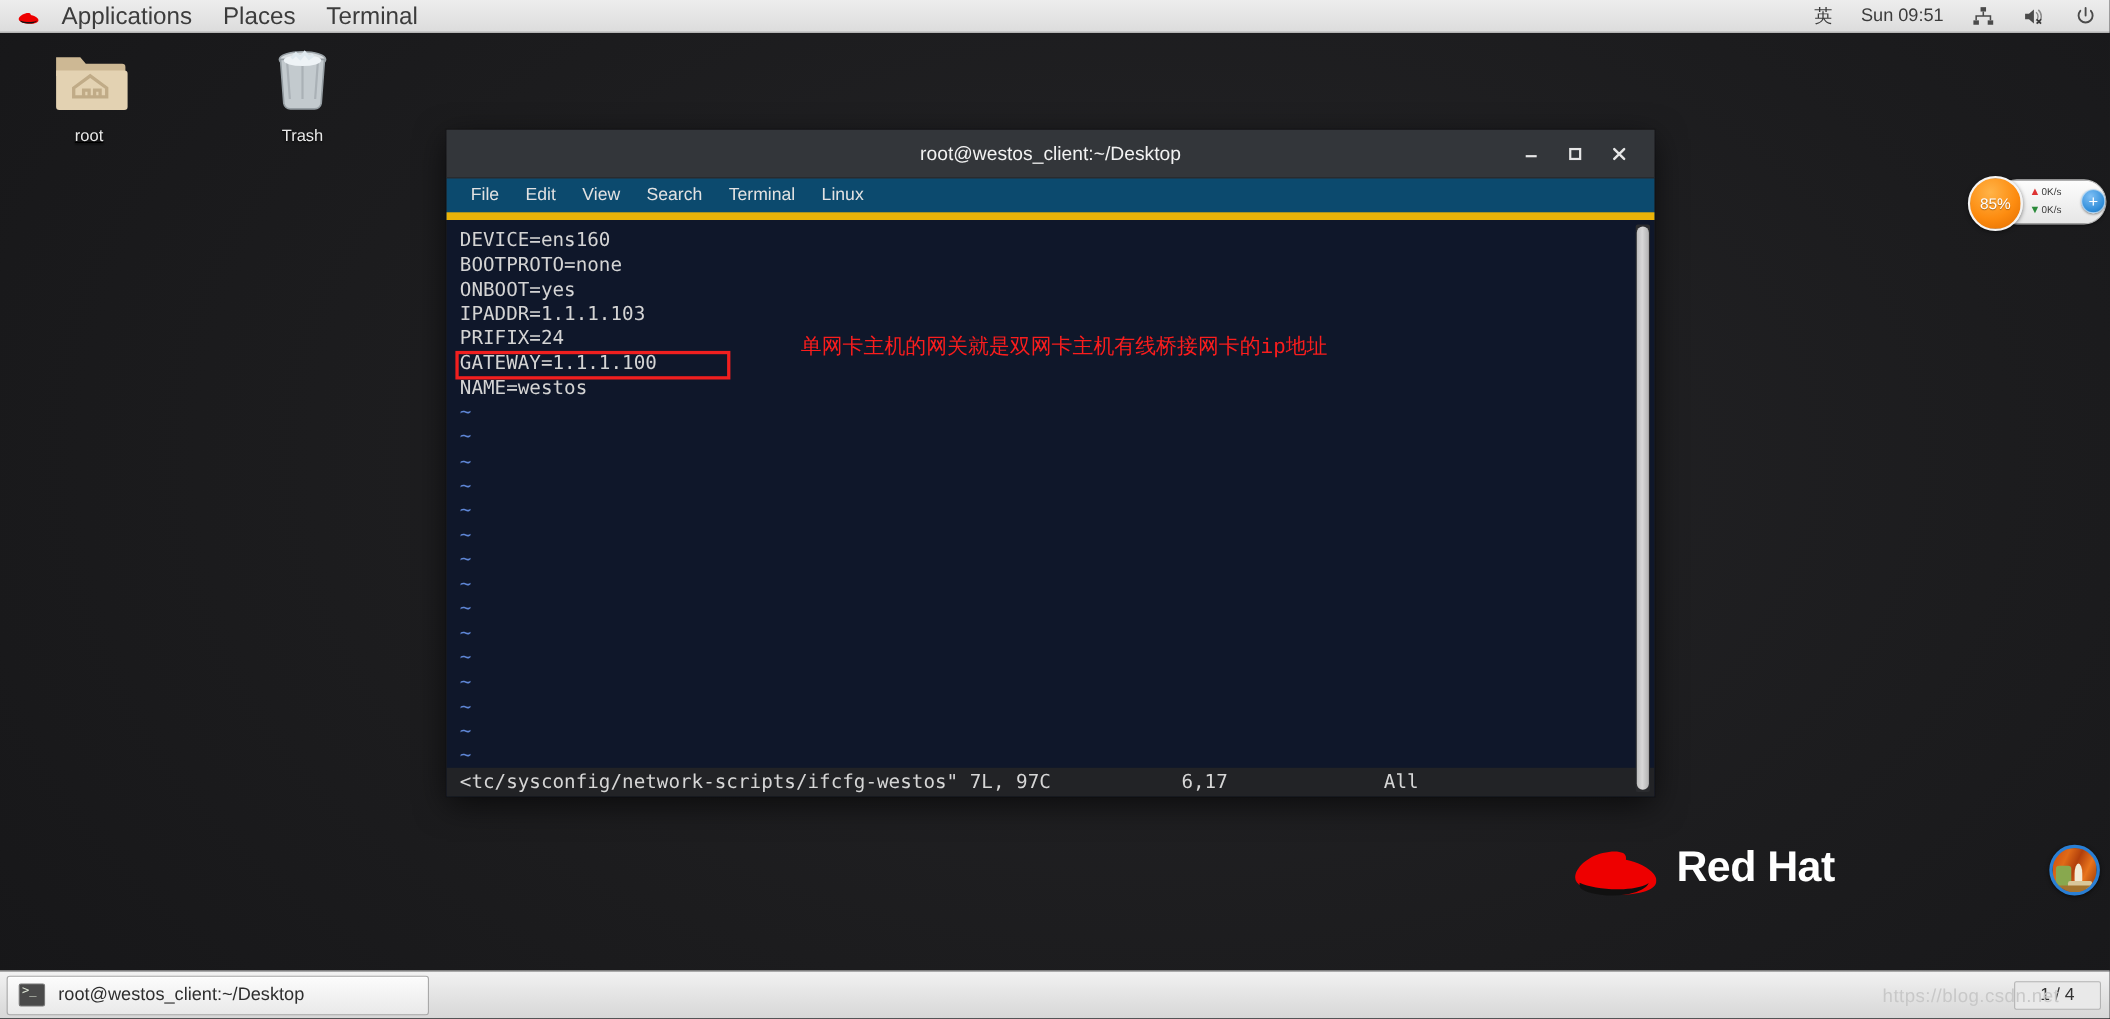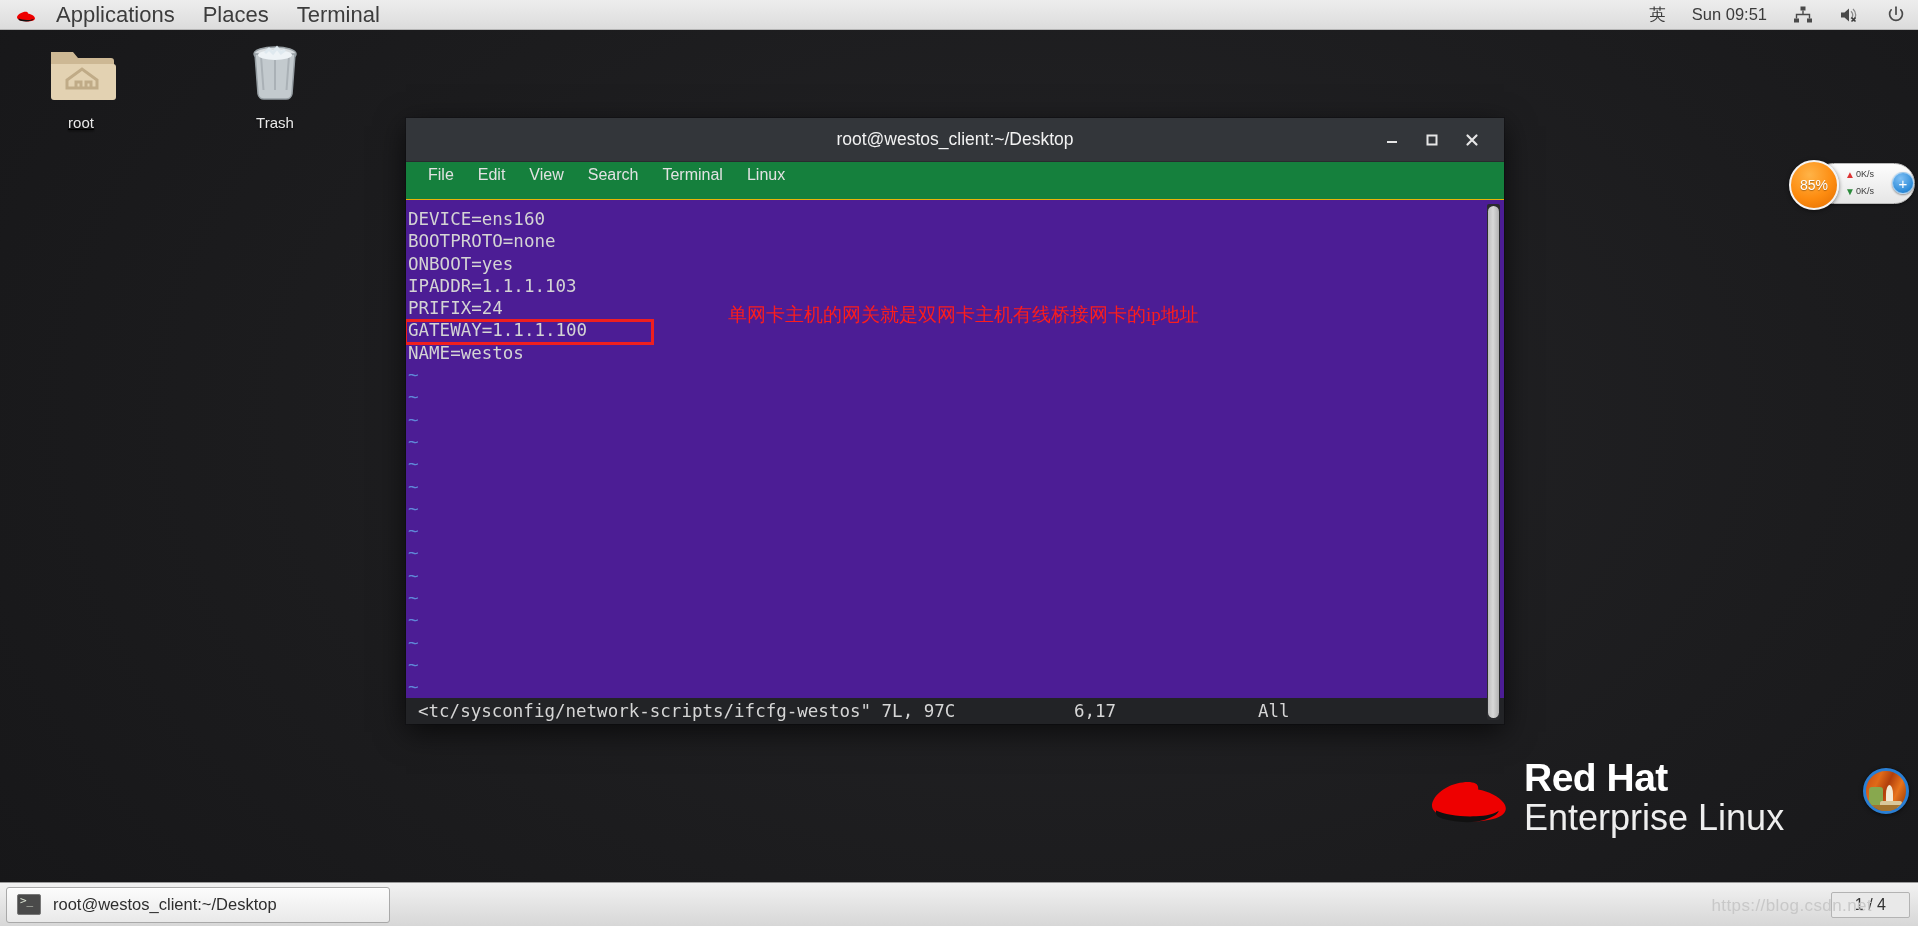--- a/index.html
+++ b/index.html
@@ -69,33 +69,33 @@
     position: absolute; left: 0; right: 0; text-align: center;
     font-size: 17.5px; color: #f2f2f2; pointer-events: none;
   }
   #titlebar .wbtns { margin-left: auto; display: flex; align-items: center; padding-right: 12px; }
   .wbtn {
     width: 40px; height: 34px; display: flex; align-items: center; justify-content: center;
     color: #e6e6e6; font-size: 17px; cursor: default;
   }
 
   #menubar {
-    height: 38px; background: #15803d;
-    display: flex; padding-left: 10px;
-    border-bottom: 1px solid #eab308;
+    height: 38px; background: #0c4a6e;
+    display: flex; align-items: center; padding-left: 10px;
+    border-bottom: 7px solid #eab308;
   }
   .mitem {
     font-size: 16px; color: #e2e2e2; padding: 4px 12px; cursor: default; border-radius: 2px;
   }
 
   #term-body {
-    flex: 1; background: #4c1d95; position: relative; overflow: hidden;
+    flex: 1; background: #0f172a; position: relative; overflow: hidden;
     font-family: "DejaVu Sans Mono", "Liberation Mono", monospace;
     font-size: 17.5px; line-height: 22.3px;
-    padding: 8px 0 0 2px;
+    padding: 8px 0 0 12px;
   }
   .tline { color: #d4d4d4; white-space: pre; height: 22.3px; }
   .tilde { color: #5f87d7; }
   #statusline {
     position: absolute; left: 0; bottom: 0; width: 100%;
     height: 26px; background: #222326; color: #d6d6d6;
     font-family: "DejaVu Sans Mono", "Liberation Mono", monospace;
     font-size: 17.5px; white-space: pre;
     padding-left: 12px; display: flex; align-items: center;
   }
@@ -114,21 +114,21 @@
   }
 
   
   #gateway-box {
     position: absolute; left: -4px; top: 0px; width: 250px; height: 26px;
     border: 3px solid #f01f1f; pointer-events: none;
   }
   #red-note {
     position: absolute; left: 728px; top: 302px;
     color: #fb1d1d; font-size: 19px; white-space: nowrap;
-    font-family: Liberation Serif, serif;
+    font-family: Liberation Mono, monospace;
     z-index: 30;
   }
 
   
   #net-widget {
     position: absolute; left: 1789px; top: 160px; width: 126px; height: 47px;
     z-index: 40;
   }
   #net-widget .pill {
     position: absolute; left: 24px; top: 3px; width: 102px; height: 41px;
@@ -386,21 +386,20 @@
   <div class="plus">+</div>
 </div>
 
 <div id="rhel-brand">
   <svg width="82" height="62" viewBox="0 0 82 62" aria-hidden="true">
     <path d="M8 40c0-9 11-19 25-22.5 8-2 14.5-2 18.5 0 2.3 1.2 3 3.5 2.6 6 10.4 1.8 20.8 7 25.5 13.3 4.7 6.4 1.8 12.2-7.7 15.4-10.7 3.6-28.5 4.2-43.5 1.2C16 50.5 8 45.5 8 40z" fill="#ee0000"></path>
     <path d="M12 44.5c9 4.2 24.5 6.6 40 5.8 10.6-.5 19-2.6 22.8-5.6-1.4 3.8-6.3 6.6-13.8 9-10.7 3.4-27.5 3.3-41-.6-5-1.4-8-3.3-8-6 0-.9 0-1.8 0-2.6z" fill="#111111"></path>
   </svg>
   <div class="txt">
     <div class="l1">Red Hat</div>
-    <div class="l2">Enterprise Linux</div>
   </div>
 </div>
 
 <div id="desk-photo">
   <div class="shape-a"></div>
   <div class="shape-b"></div>
   <div class="shape-c"></div>
   <div class="shape-d"></div>
 </div>
 

